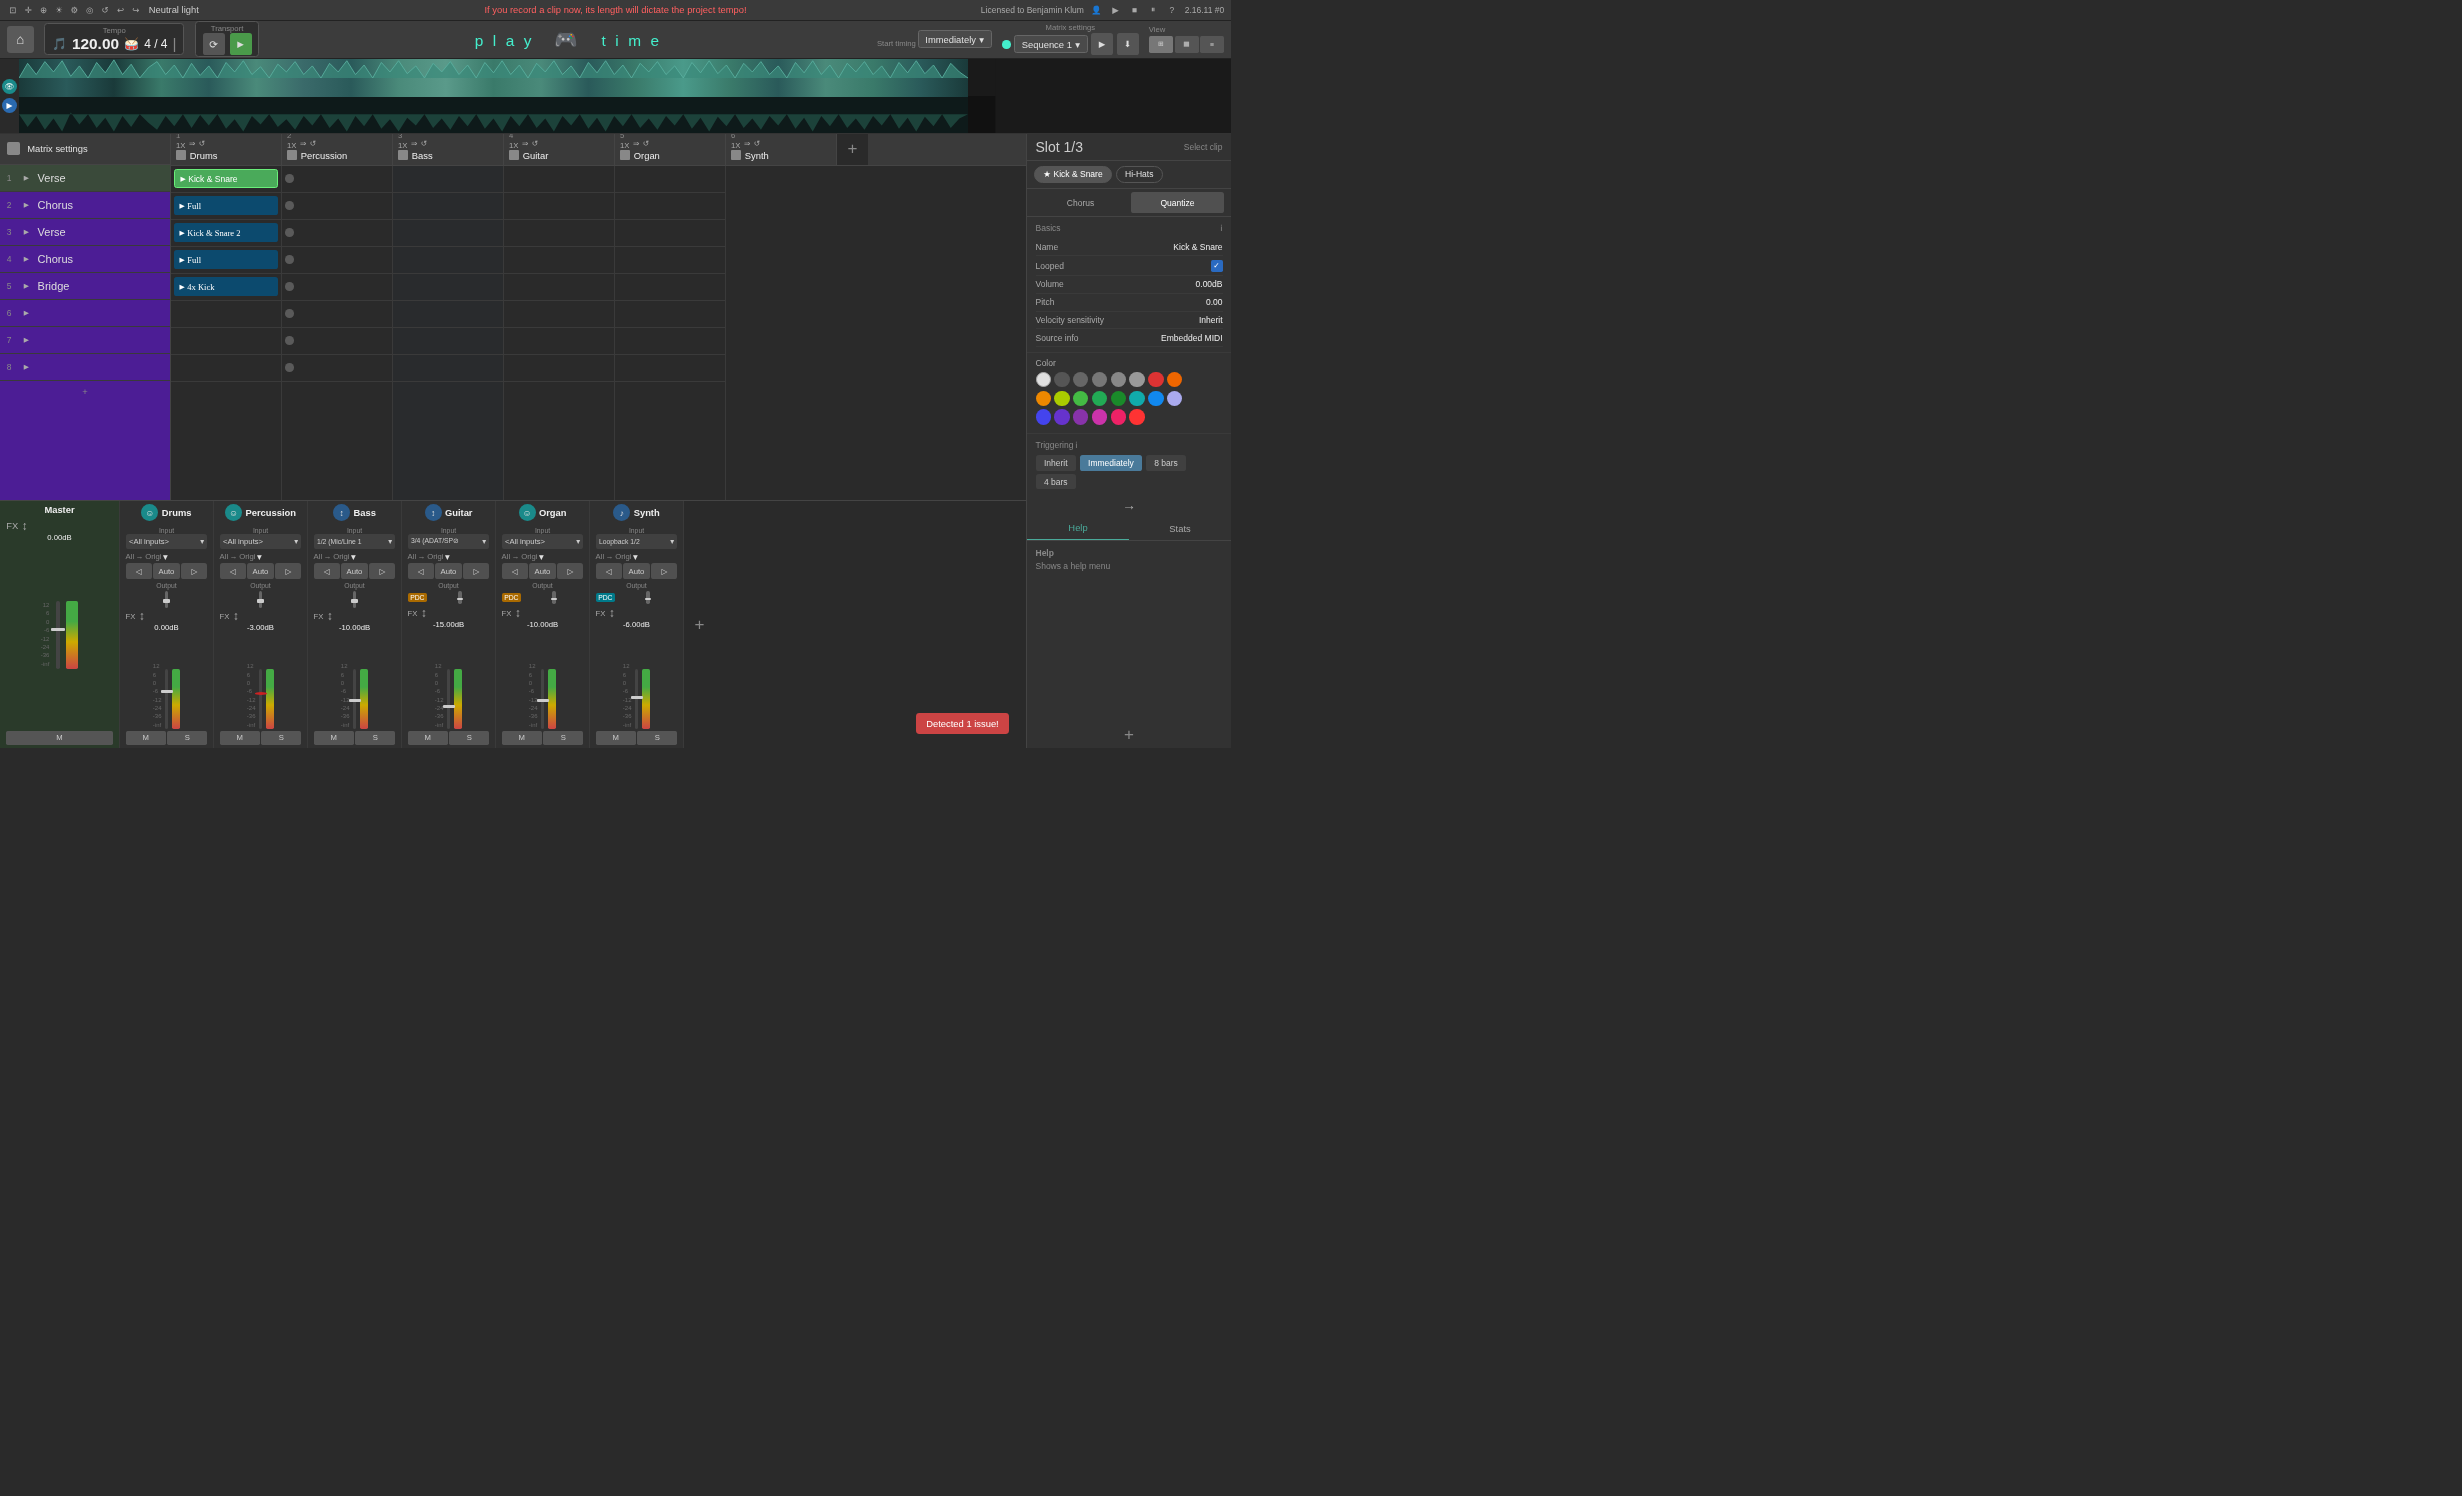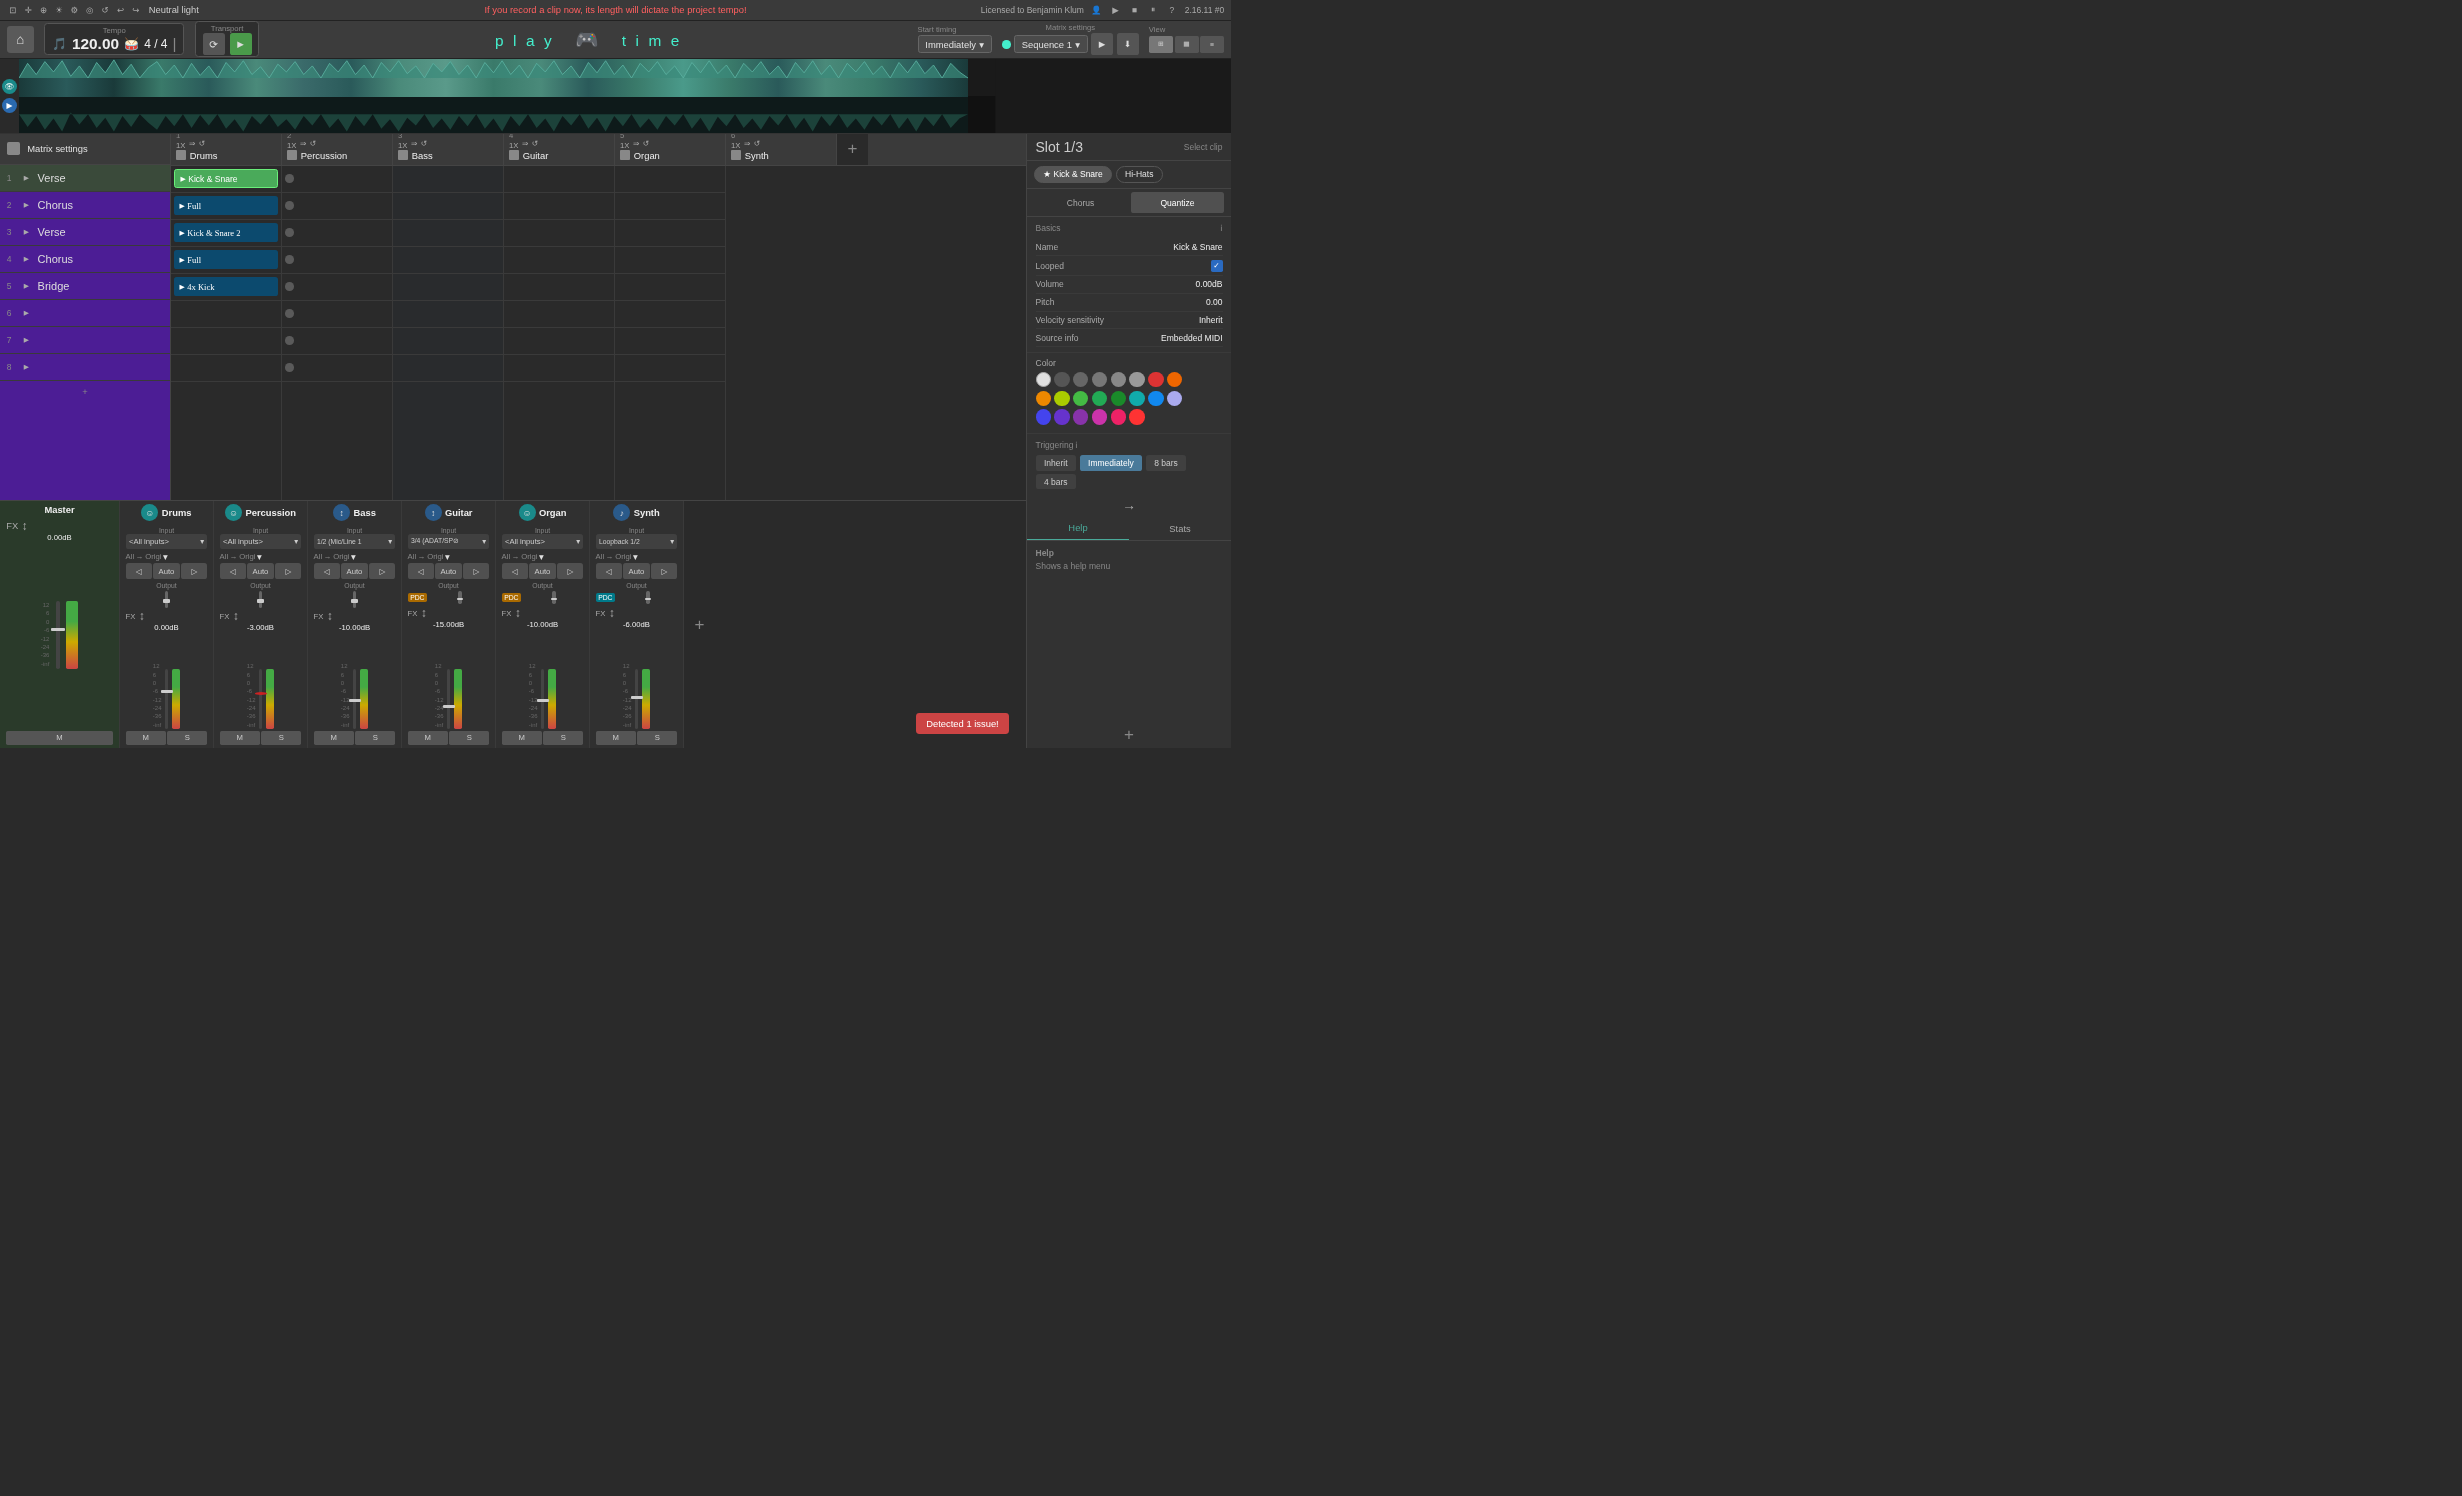--- a/index.html
+++ b/index.html
@@ -62,21 +62,21 @@
     .divider-icon { color: #888; font-size: 15.4px; }
     .transport-btn {
       width: 22px; height: 22px;
       background: #555;
       border-radius: 2.6px;
       display: flex; align-items: center; justify-content: center;
       color: #ddd; cursor: pointer; font-size: 8.5px;
     }
     .transport-play { background: #4a9a4a; }
     .timing-section {
-      display: flex; flex-direction: column; align-items: flex-start;
+      display: flex; flex-direction: row; align-items: flex-end;
       gap: 1.7px;
     }
     .timing-label { font-size: 7.7px; color: #888; }
     .timing-dropdown {
       display: flex; align-items: center; gap: 3.4px;
       background: #4a4a4a; border-radius: 2.6px; padding: 2.6px 6.8px;
       border: 0.9px solid #666; cursor: pointer;
     }
     .matrix-seq-section {
       display: flex; flex-direction: column; align-items: center;

